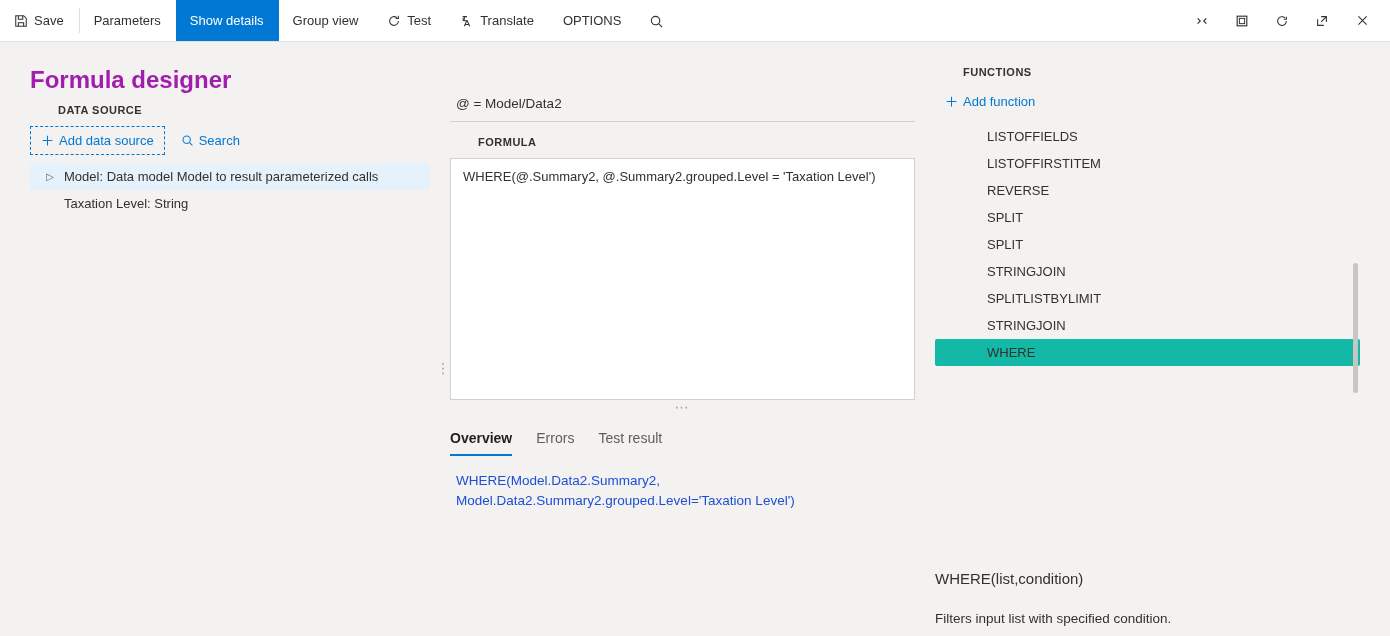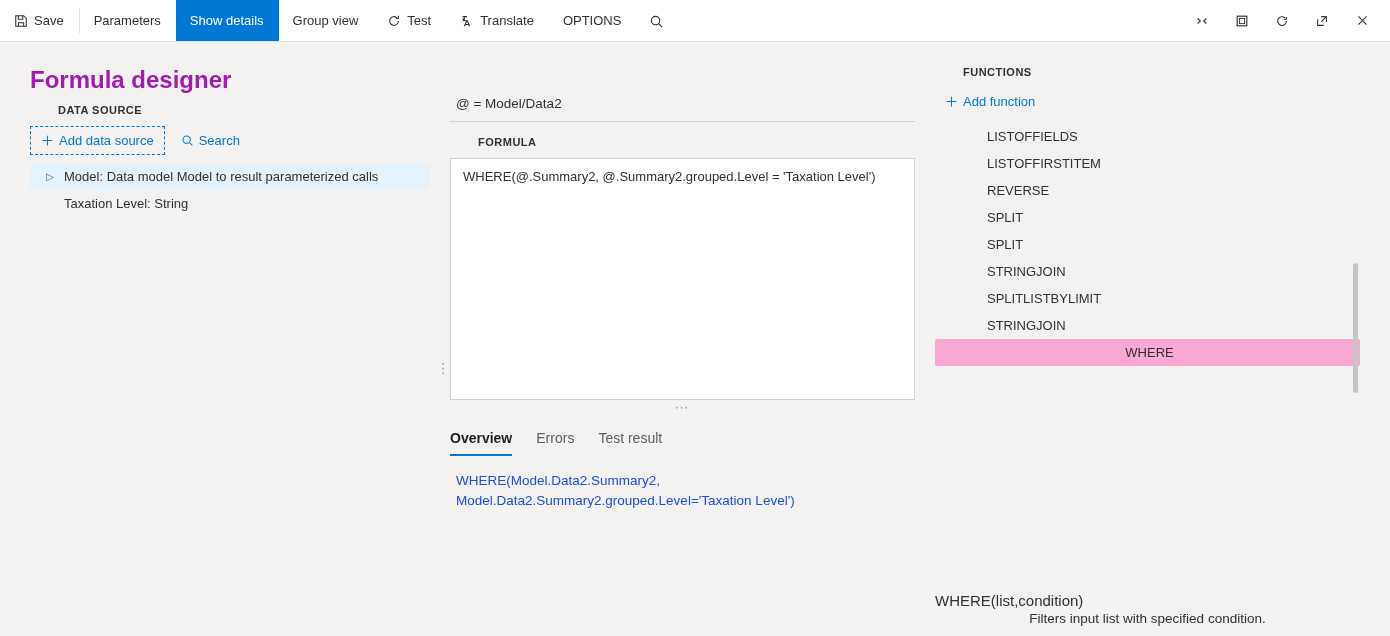--- a/index.html
+++ b/index.html
@@ -154,31 +154,30 @@
   .fn-list-inner {
     padding-left:44px;
     padding-right:28px;
   }
   .fn-item {
     padding:6px 8px;
     font-size:13px;
     cursor:pointer;
     border-radius:2px;
   }
-  .fn-item.selected { background:#f9a8d4; margin-left:-44px; padding-left:40px; margin-right:-28px; padding-right:36px;text-align:center;}
+  .fn-item.selected { background:#14b8a6; margin-left:-44px; padding-left:52px; margin-right:-28px; padding-right:36px;}
   .fn-syntax {
     margin-top:18px;
     font-size:15px;
     color:#323130;
   }
   .fn-desc {
-    margin-top:2px;
+    margin-top:24px;
     font-size:13.5px;
     color:#323130;
-    text-align:center;
   }
   .fake-scrollbar {
     position:absolute;
     right:2px;
     top:140px;
     width:5px;
     height:130px;
     background:#c8c6c4;
     border-radius:3px;
   }

